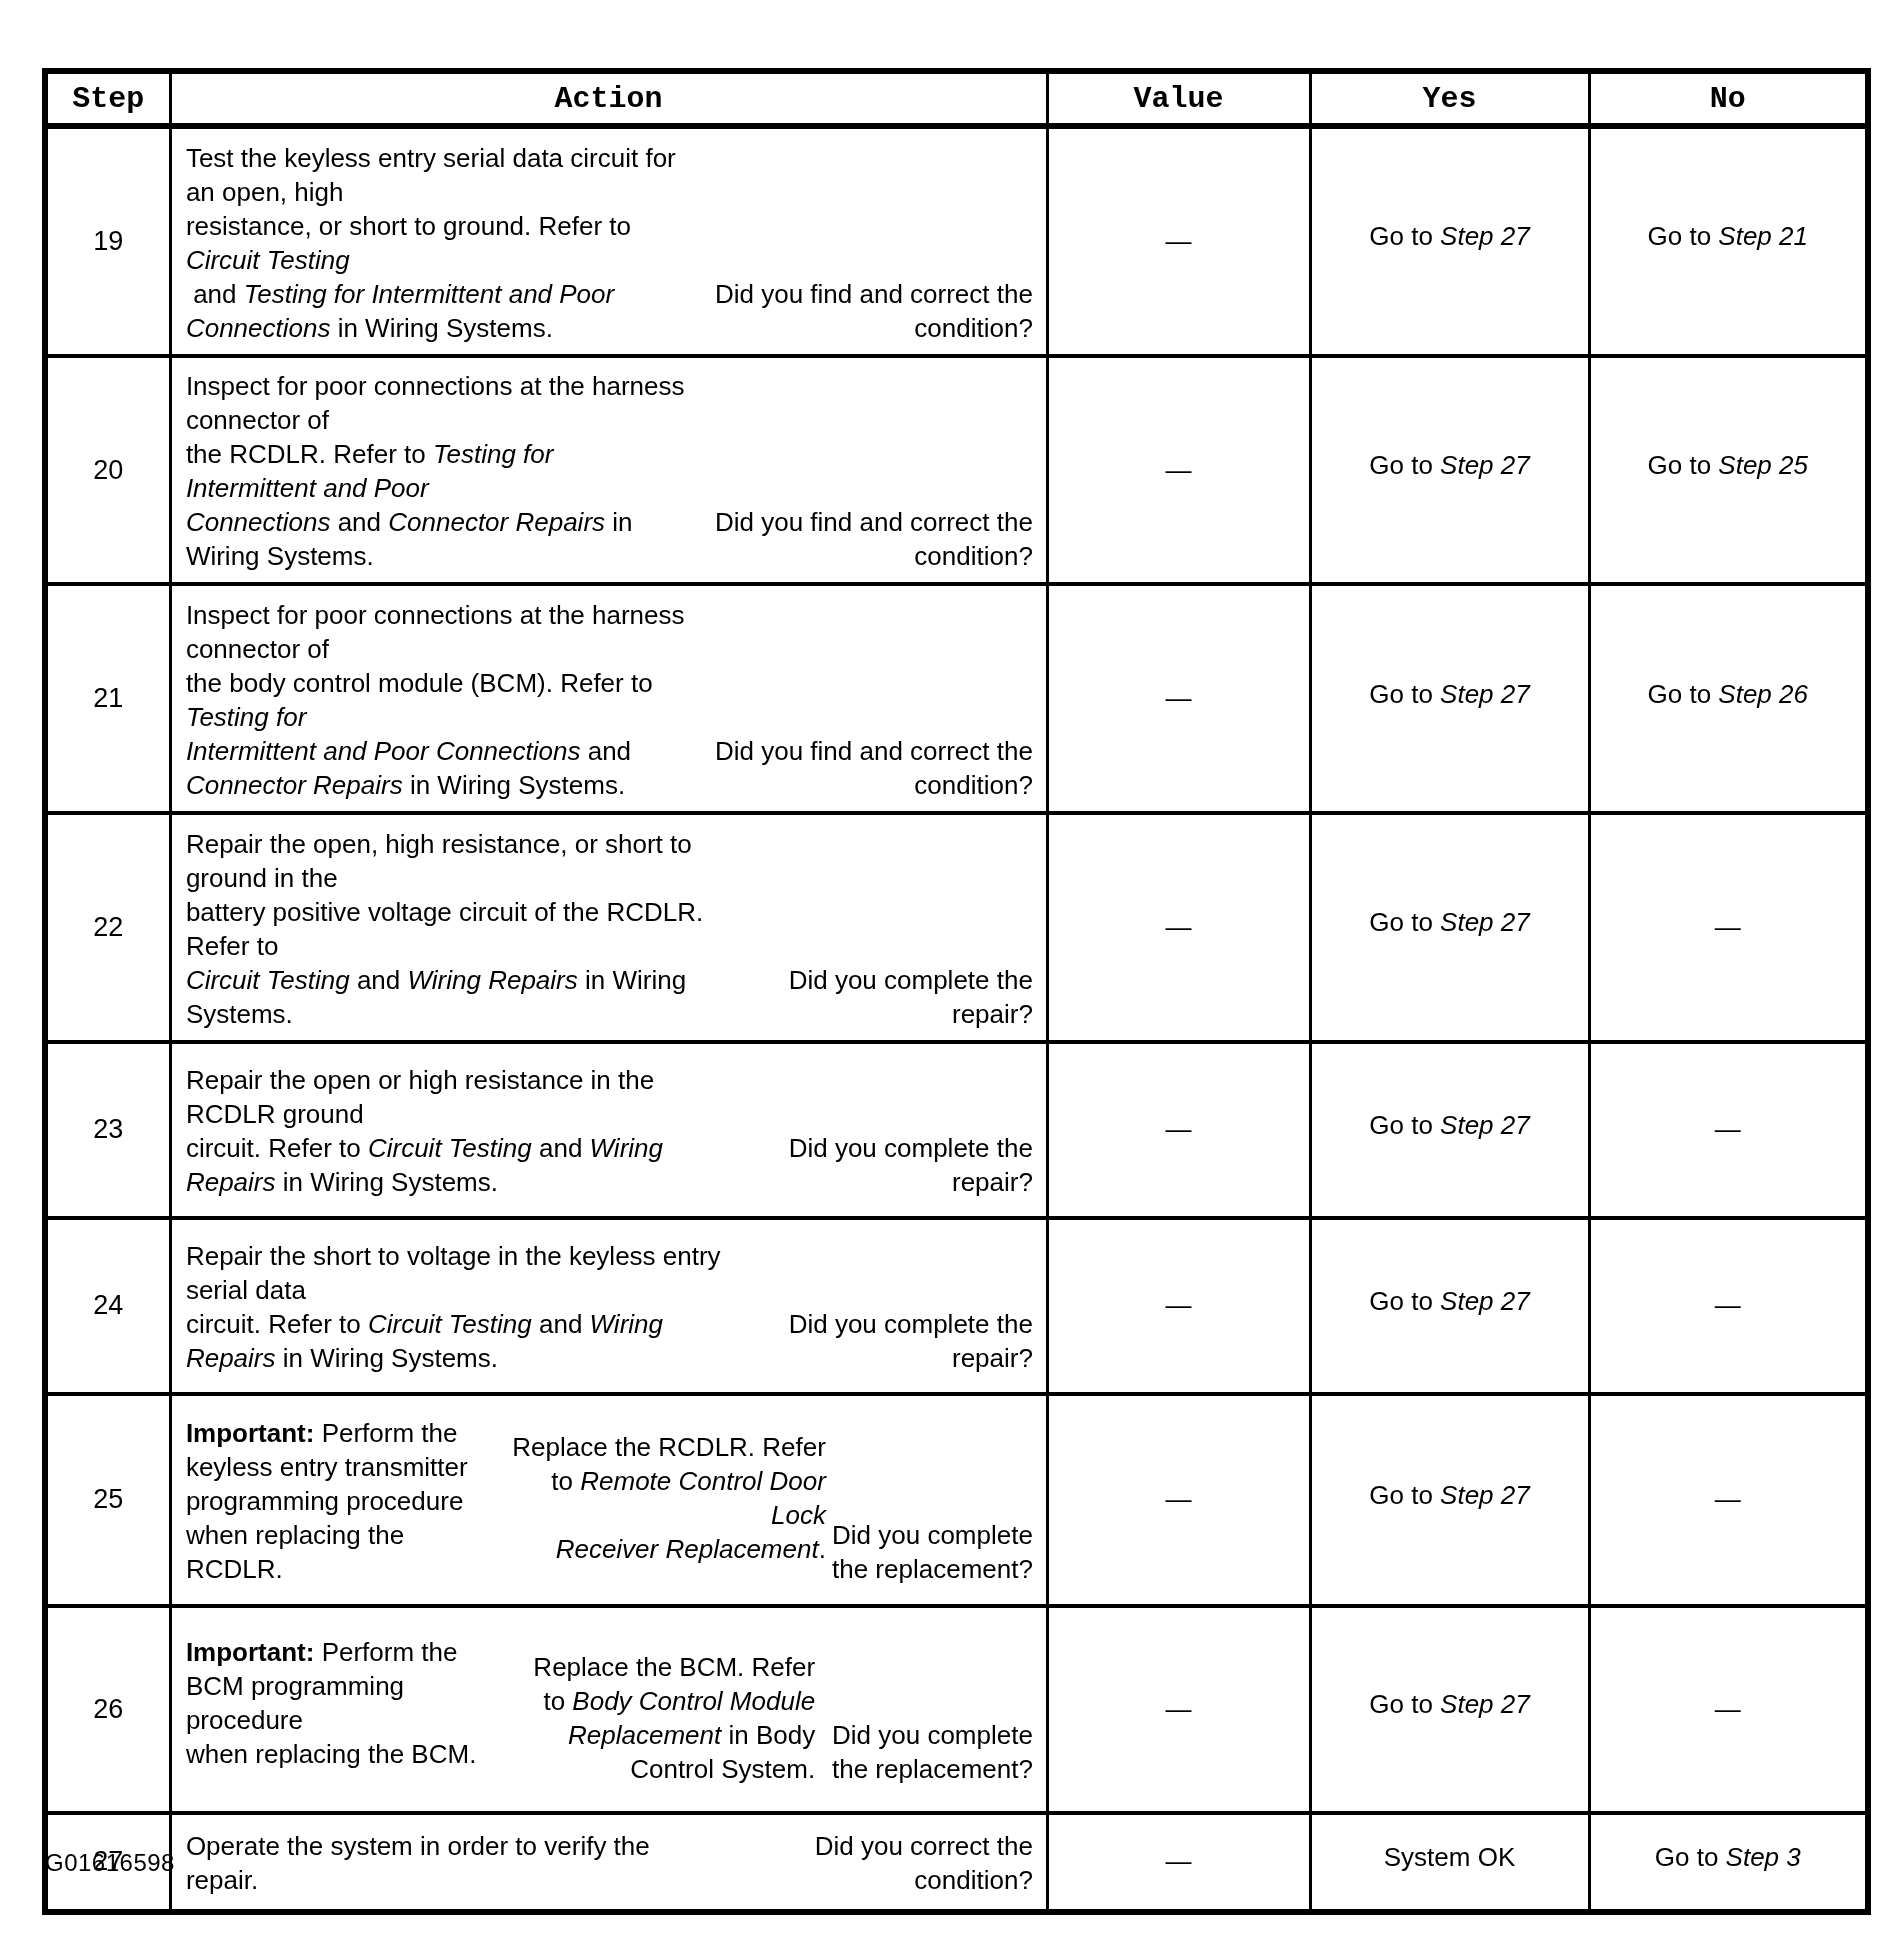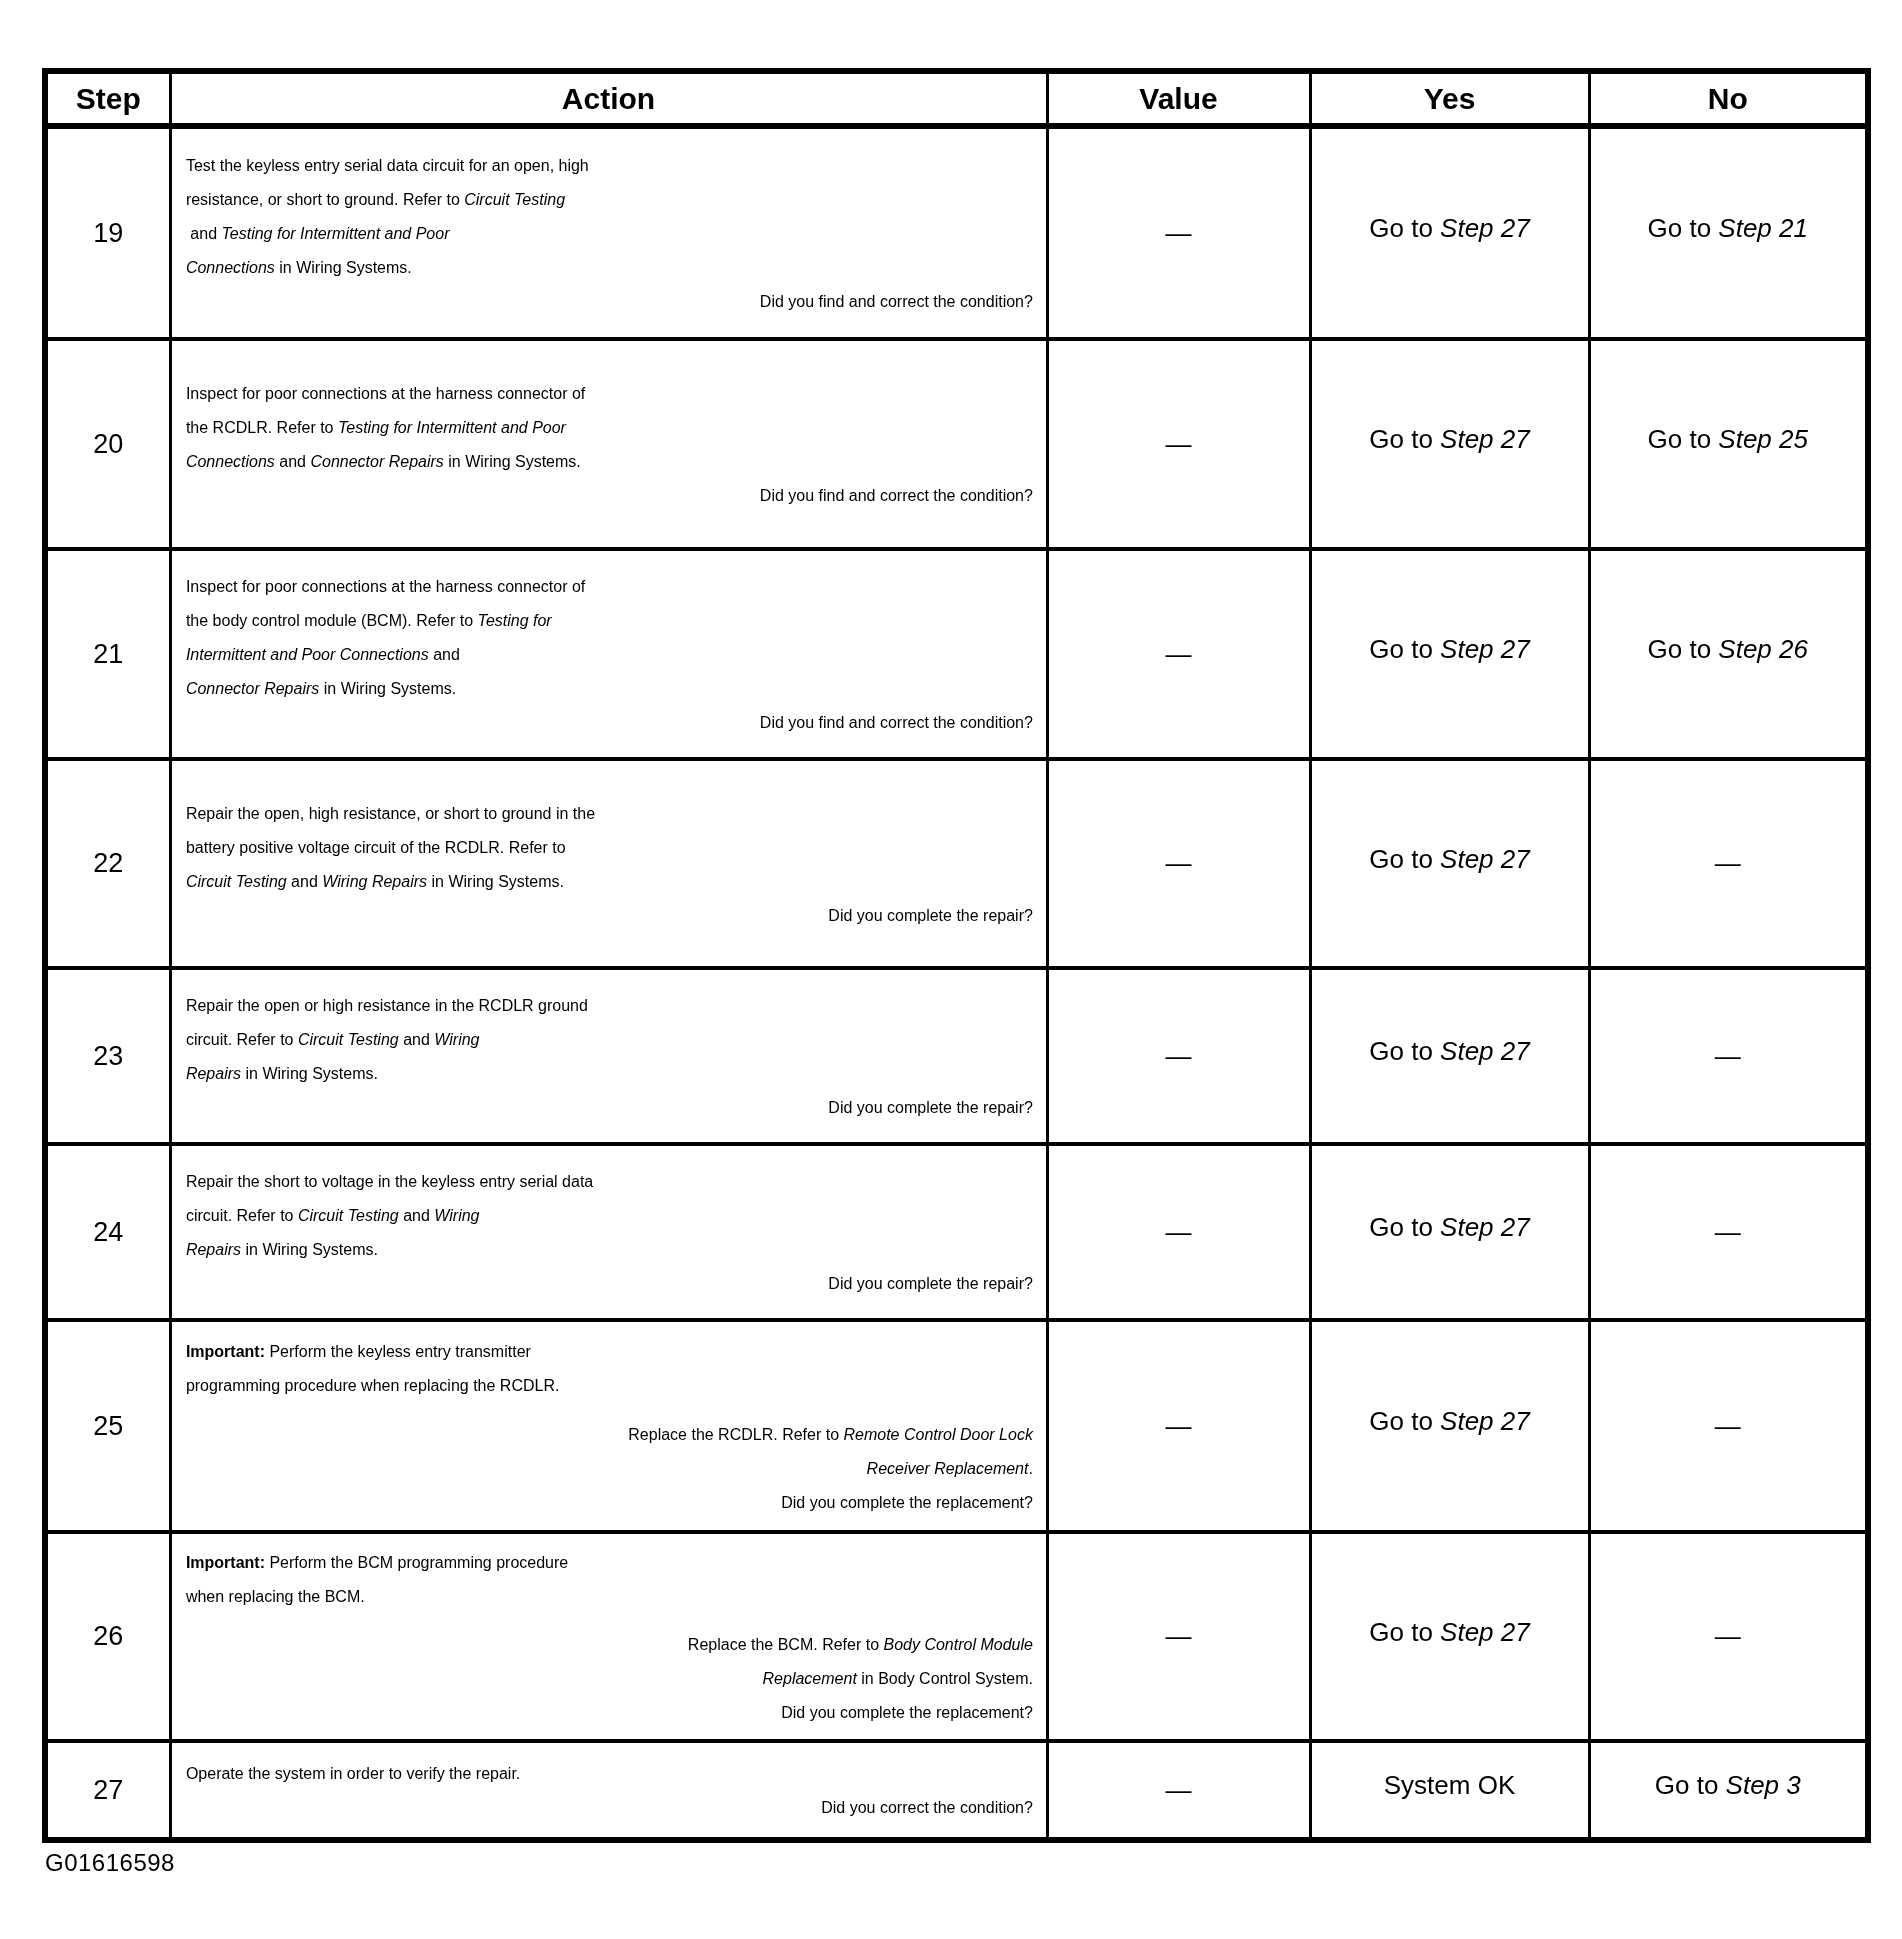--- a/index.html
+++ b/index.html
@@ -26,20 +26,21 @@
   }
   table.diag th {
     border: 3.6px solid #000;
     border-bottom-width: 6.3px;
     height: 49px;
     font-size: 30px;
     font-weight: bold;
     text-align: center;
     vertical-align: middle;
     padding: 0;
+    font-family: Liberation Mono, monospace;
   }
   table.diag td {
     border: 3.6px solid #000;
     border-top-width: 4.5px;
     border-bottom-width: 4.5px;
     padding: 0;
     vertical-align: middle;
   }
   .cell-fill {
     height: 100%;
@@ -48,23 +49,23 @@
   
   .step-wrap {
     display: flex;
     align-items: center;
     justify-content: center;
     font-size: 27px;
   }
   
   .action-wrap {
     display: flex;
-    flex-direction: column;
+    flex-direction: row;
     padding: 11.7px 12.6px 9px 14.4px;
-    font-size: 16px;
+    font-size: 26px;
     line-height: 34px;
   }
   .para { white-space: pre-wrap; }
   .para + .para { margin-top: 14.4px; text-align: right; }
   .para.pinned { margin-top: auto; }
   .i { font-style: italic; }
   .b { font-weight: bold; }
   
   .center-wrap {
     display: flex;

